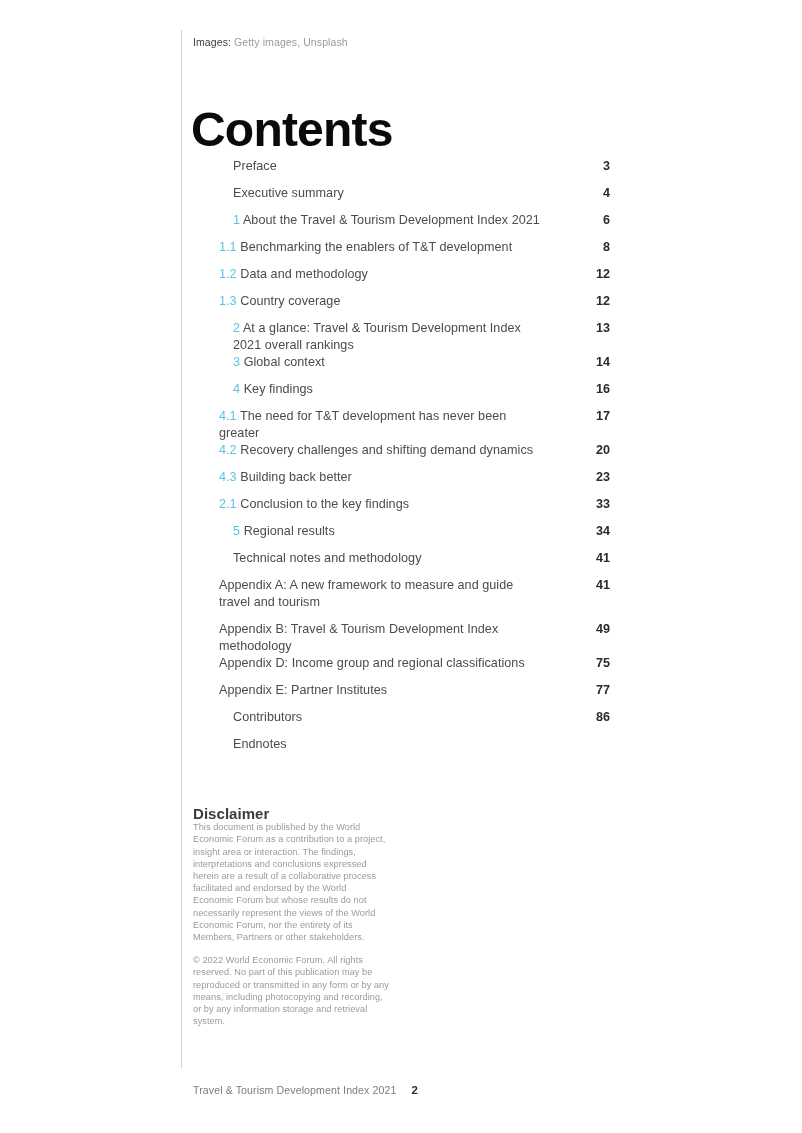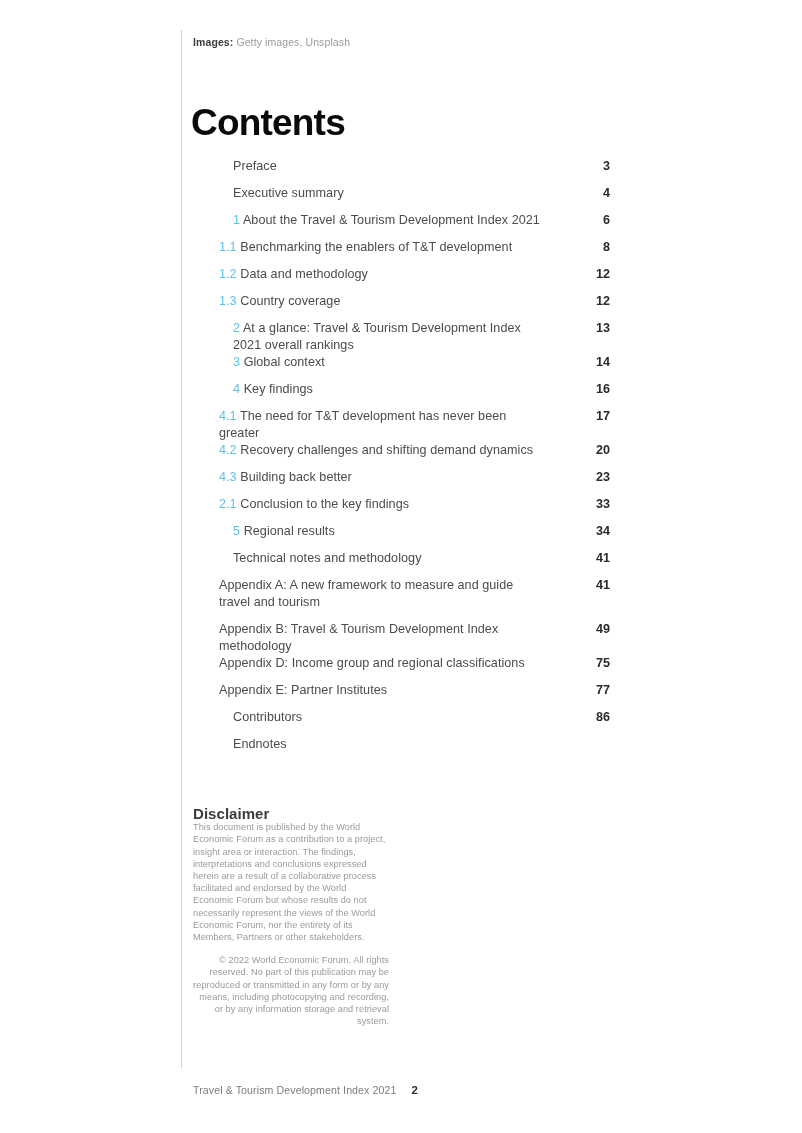--- a/index.html
+++ b/index.html
@@ -39,30 +39,30 @@
   .credit {
     position: absolute;
     top: 36px;
     left: 0;
     font-size: 10.5px;
     line-height: 13px;
     color: #9b9b9b;
     letter-spacing: 0.1px;
   }
   .credit .credit-label {
-    font-weight: bold;
+    font-weight: normal;
     color: #3c3c3c;
   }
 
   
   .title {
     position: absolute;
     top: 74px;
     left: -2px;
-    font-size: 37px;
+    font-size: 48px;
     font-weight: bold;
     color: #0a0a0a;
     letter-spacing: -0.8px;
     line-height: 48px;
   }
 
   
   .toc {
     position: absolute;
     top: 158px;
@@ -118,21 +118,20 @@
     font-weight: bold;
     color: #3c3c3c;
     font-size: 15px;
     margin-bottom: 1px;
   }
   .disclaimer .para {
     display: block;
   }
   .disclaimer .para + .para {
     margin-top: 11px;
-    text-align: right;
   }
 
   
   .footer {
     position: absolute;
     top: 1084px;
     left: 0;
     width: 560px;
     font-size: 10.6px;
     color: #7d7d7d;

